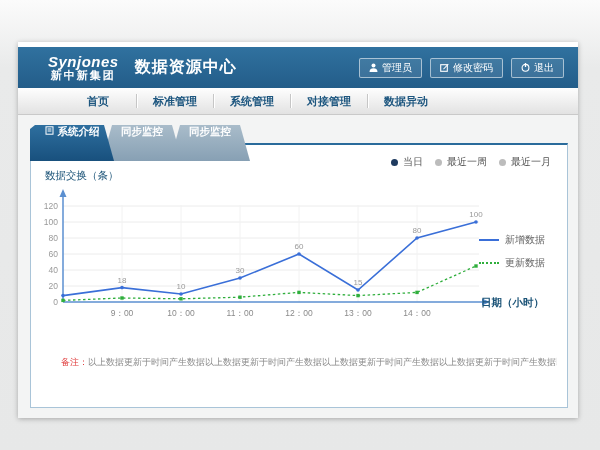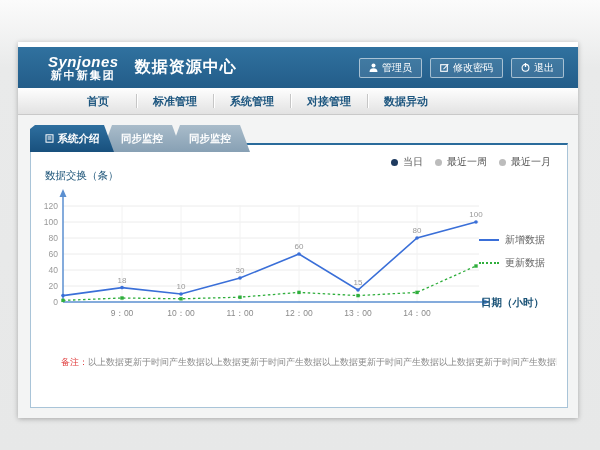--- a/index.html
+++ b/index.html
@@ -28,21 +28,21 @@
   
   .nav { height:27px; background:linear-gradient(180deg,#fefefe 0%,#e2e2e2 100%);
     border-bottom:1px solid #c9c9c9; display:flex; align-items:stretch; padding-left:42px; }
   .nav-item { width:76px; display:flex; align-items:center; justify-content:center;
     font-size:11px; font-weight:bold; color:#1d567f; cursor:pointer; }
   .nav-sep { width:1px; background:#c6c6c6; margin:6px 0; box-shadow:1px 0 0 #fff; }
 
   
   .content { position:relative; height:303px; background:#f3f4f4; }
   .tabs { position:absolute; left:12px; top:10px; height:19px; display:flex; z-index:3; }
-  .tab { height:27px; display:flex; align-items:center; justify-content:center; gap:4px;
+  .tab { height:36px; display:flex; justify-content:center; gap:4px;
     color:#fff; font-size:10.5px; font-weight:bold; cursor:pointer; }
   .tab.active { width:84px; z-index:3;
     background:linear-gradient(180deg,#2e6f9f,#18507d);
     clip-path:polygon(0 100%,0 4px,5px 0,calc(100% - 10px) 0,100% 100%); }
   .tab.inactive { width:80px; margin-left:-12px; z-index:2;
     background:linear-gradient(180deg,#a9bcca,#87a0b4);
     clip-path:polygon(0 100%,10px 0,calc(100% - 10px) 0,100% 100%); }
   .tab.inactive + .tab.inactive { z-index:1; }
 
   .panel { position:absolute; left:12px; top:28px; width:538px; height:265px;

